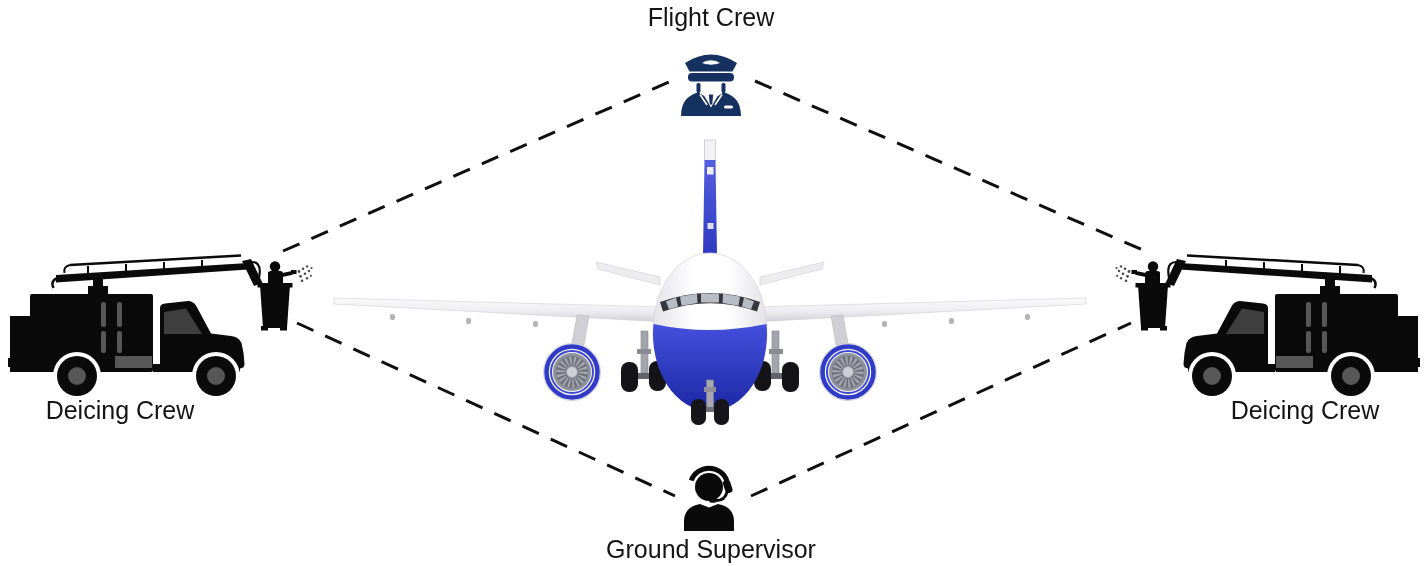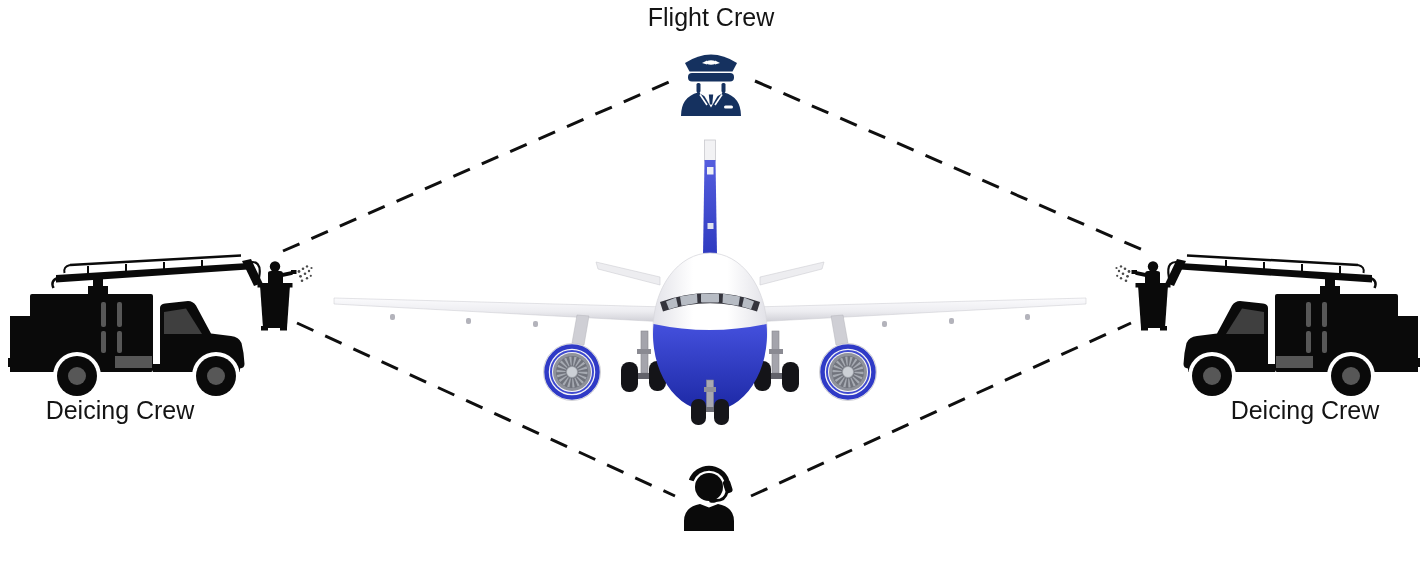--- a/index.html
+++ b/index.html
@@ -227,14 +227,15 @@
   <div class="label" style="left:1185px;top:397px;width:240px;">Deicing Crew</div>
 
   <svg class="abs" style="left:679px;top:459px" width="64" height="72" viewBox="0 0 64 72">
     <circle class="blk" cx="30" cy="28" r="14"></circle>
     <path class="blk-s" style="stroke-width:5" d="M12.2,21.5 A19,19 0 0 1 47.8,21.5"></path>
     <rect class="blk" x="45" y="21" width="7.5" height="13" rx="3" transform="rotate(-18 48.75 27.5)"></rect>
     <path class="blk-s" style="stroke-width:3;stroke-linecap:round" d="M48,33 Q46,42 36,41.5"></path>
     <rect class="blk" x="30" y="39" width="7.5" height="4.8" rx="2.4"></rect>
     <path class="blk" d="M5,72 L5,62 Q5,48 21,45 L30,48.5 L39,45 Q55,48 55,62 L55,72 Z"></path>
   </svg>
+  <div class="label" style="left:561px;top:536px;width:300px;">Ground Supervisor</div>
 
 </div>
 
 </body></html>

